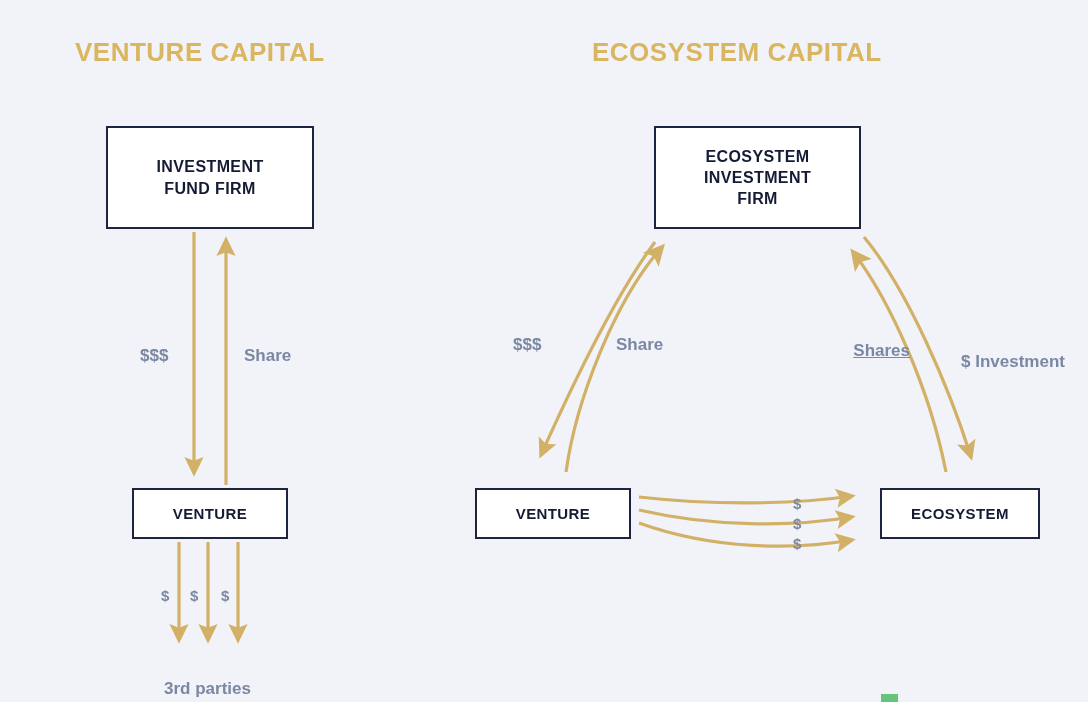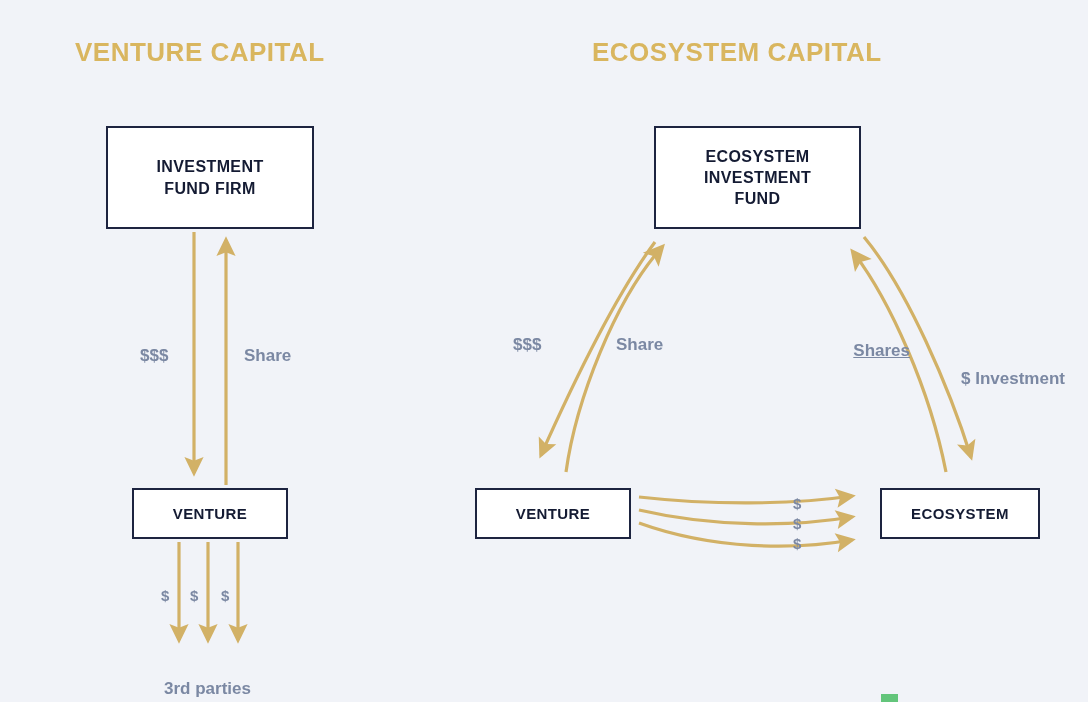--- a/index.html
+++ b/index.html
@@ -139,41 +139,41 @@
   <div class="edge-label small" style="left:161px; top:585px;">$</div>
   <div class="edge-label small" style="left:190px; top:585px;">$</div>
   <div class="edge-label small" style="left:221px; top:585px;">$</div>
 
   <div class="edge-label" style="left:164px; top:676px;">3rd parties</div>
 
   <div class="node-box" id="box-eco-firm">
     <div>
       <div>ECOSYSTEM</div>
       <div>INVESTMENT</div>
-      <div>FUND</div>
+      <div>FIRM</div>
     </div>
   </div>
 
   <div class="node-box" id="box-venture-right">
     <span>VENTURE</span>
   </div>
 
   <div class="node-box" id="box-ecosystem">
     <span>ECOSYSTEM</span>
   </div>
 
   <div class="edge-label" style="left:513px; top:332px;">$$$</div>
 
   <div class="edge-label" style="left:616px; top:332px;">Share</div>
 
   <div class="edge-label right-align" style="left:713px; top:338px; width:197px;text-decoration:underline;">
     <div>Shares</div>
   </div>
 
-  <div class="edge-label" style="left:961px; top:366px;">$ Investment</div>
+  <div class="edge-label" style="left:961px; top:349px;">$ Investment</div>
 
   <div class="edge-label small" style="left:793px; top:493px;">$</div>
   <div class="edge-label small" style="left:793px; top:513px;">$</div>
   <div class="edge-label small" style="left:793px; top:533px;">$</div>
 
   <div class="footer-mark"></div>
 
 </div>
 
 </body></html>

